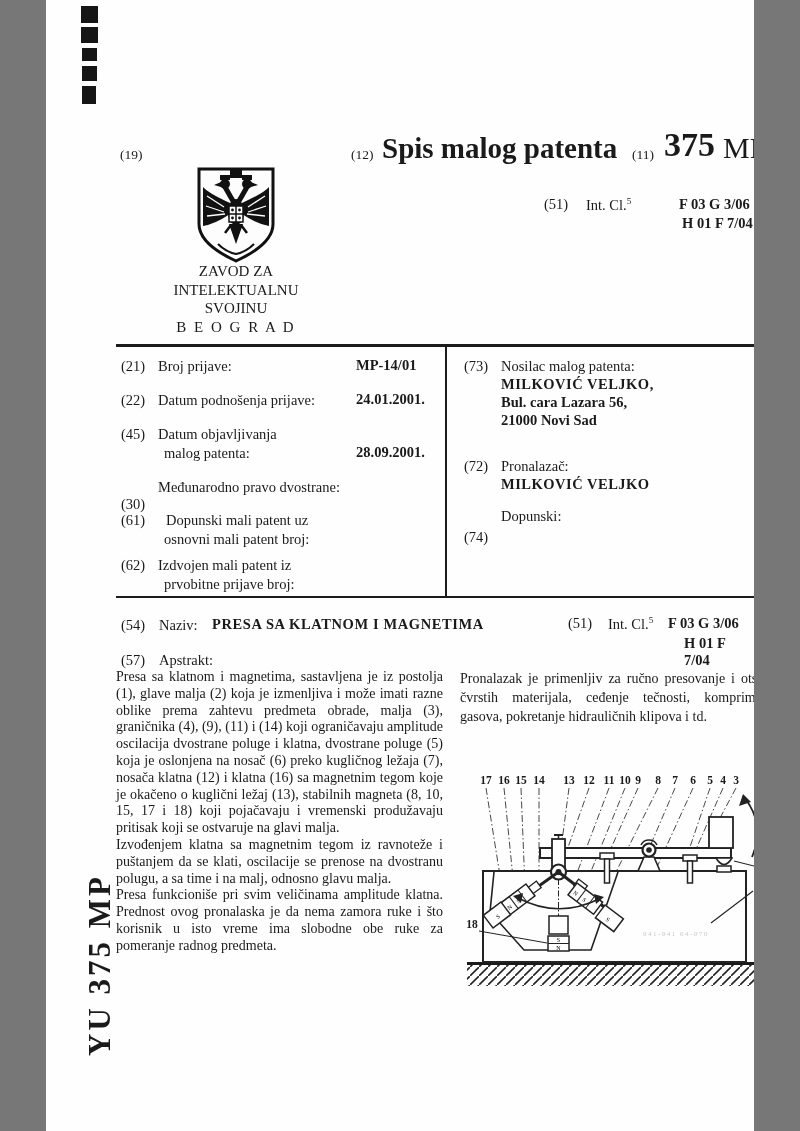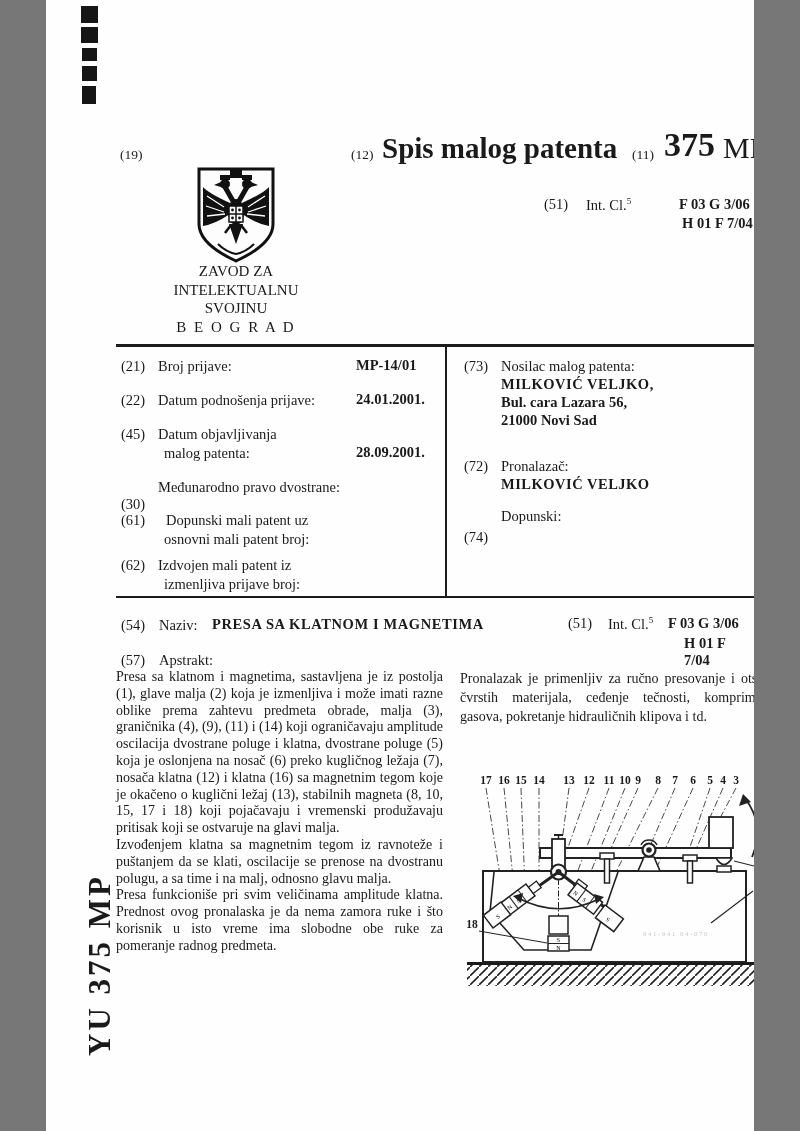--- a/index.html
+++ b/index.html
@@ -95,21 +95,21 @@
 
   <div class="abs t14" style="left:75px;top:479px;margin-top:17px;">(30)</div>
   <div class="abs t14" style="left:112px;top:479px;">Međunarodno pravo dvostrane:</div>
 
   <div class="abs t14" style="left:75px;top:512px;">(61)</div>
   <div class="abs t14" style="left:120px;top:512px;">Dopunski mali patent uz</div>
   <div class="abs t14" style="left:118px;top:531px;">osnovni mali patent broj:</div>
 
   <div class="abs t14" style="left:75px;top:557px;">(62)</div>
   <div class="abs t14" style="left:112px;top:557px;">Izdvojen mali patent iz</div>
-  <div class="abs t14" style="left:118px;top:576px;">izmenljiva prijave broj:</div>
+  <div class="abs t14" style="left:118px;top:576px;">prvobitne prijave broj:</div>
 
   <div class="abs t14" style="left:418px;top:358px;">(73)</div>
   <div class="abs t14" style="left:455px;top:358px;">Nosilac malog patenta:</div>
   <div class="abs t14 b" style="left:455px;top:376px;letter-spacing:0.5px;">MILKOVIĆ VELJKO,</div>
   <div class="abs t14 b" style="left:455px;top:394px;">Bul. cara Lazara 56,</div>
   <div class="abs t14 b" style="left:455px;top:412px;">21000 Novi Sad</div>
 
   <div class="abs t14" style="left:418px;top:458px;">(72)</div>
   <div class="abs t14" style="left:455px;top:458px;">Pronalazač:</div>
   <div class="abs t14 b" style="left:455px;top:476px;letter-spacing:0.5px;">MILKOVIĆ VELJKO</div>

